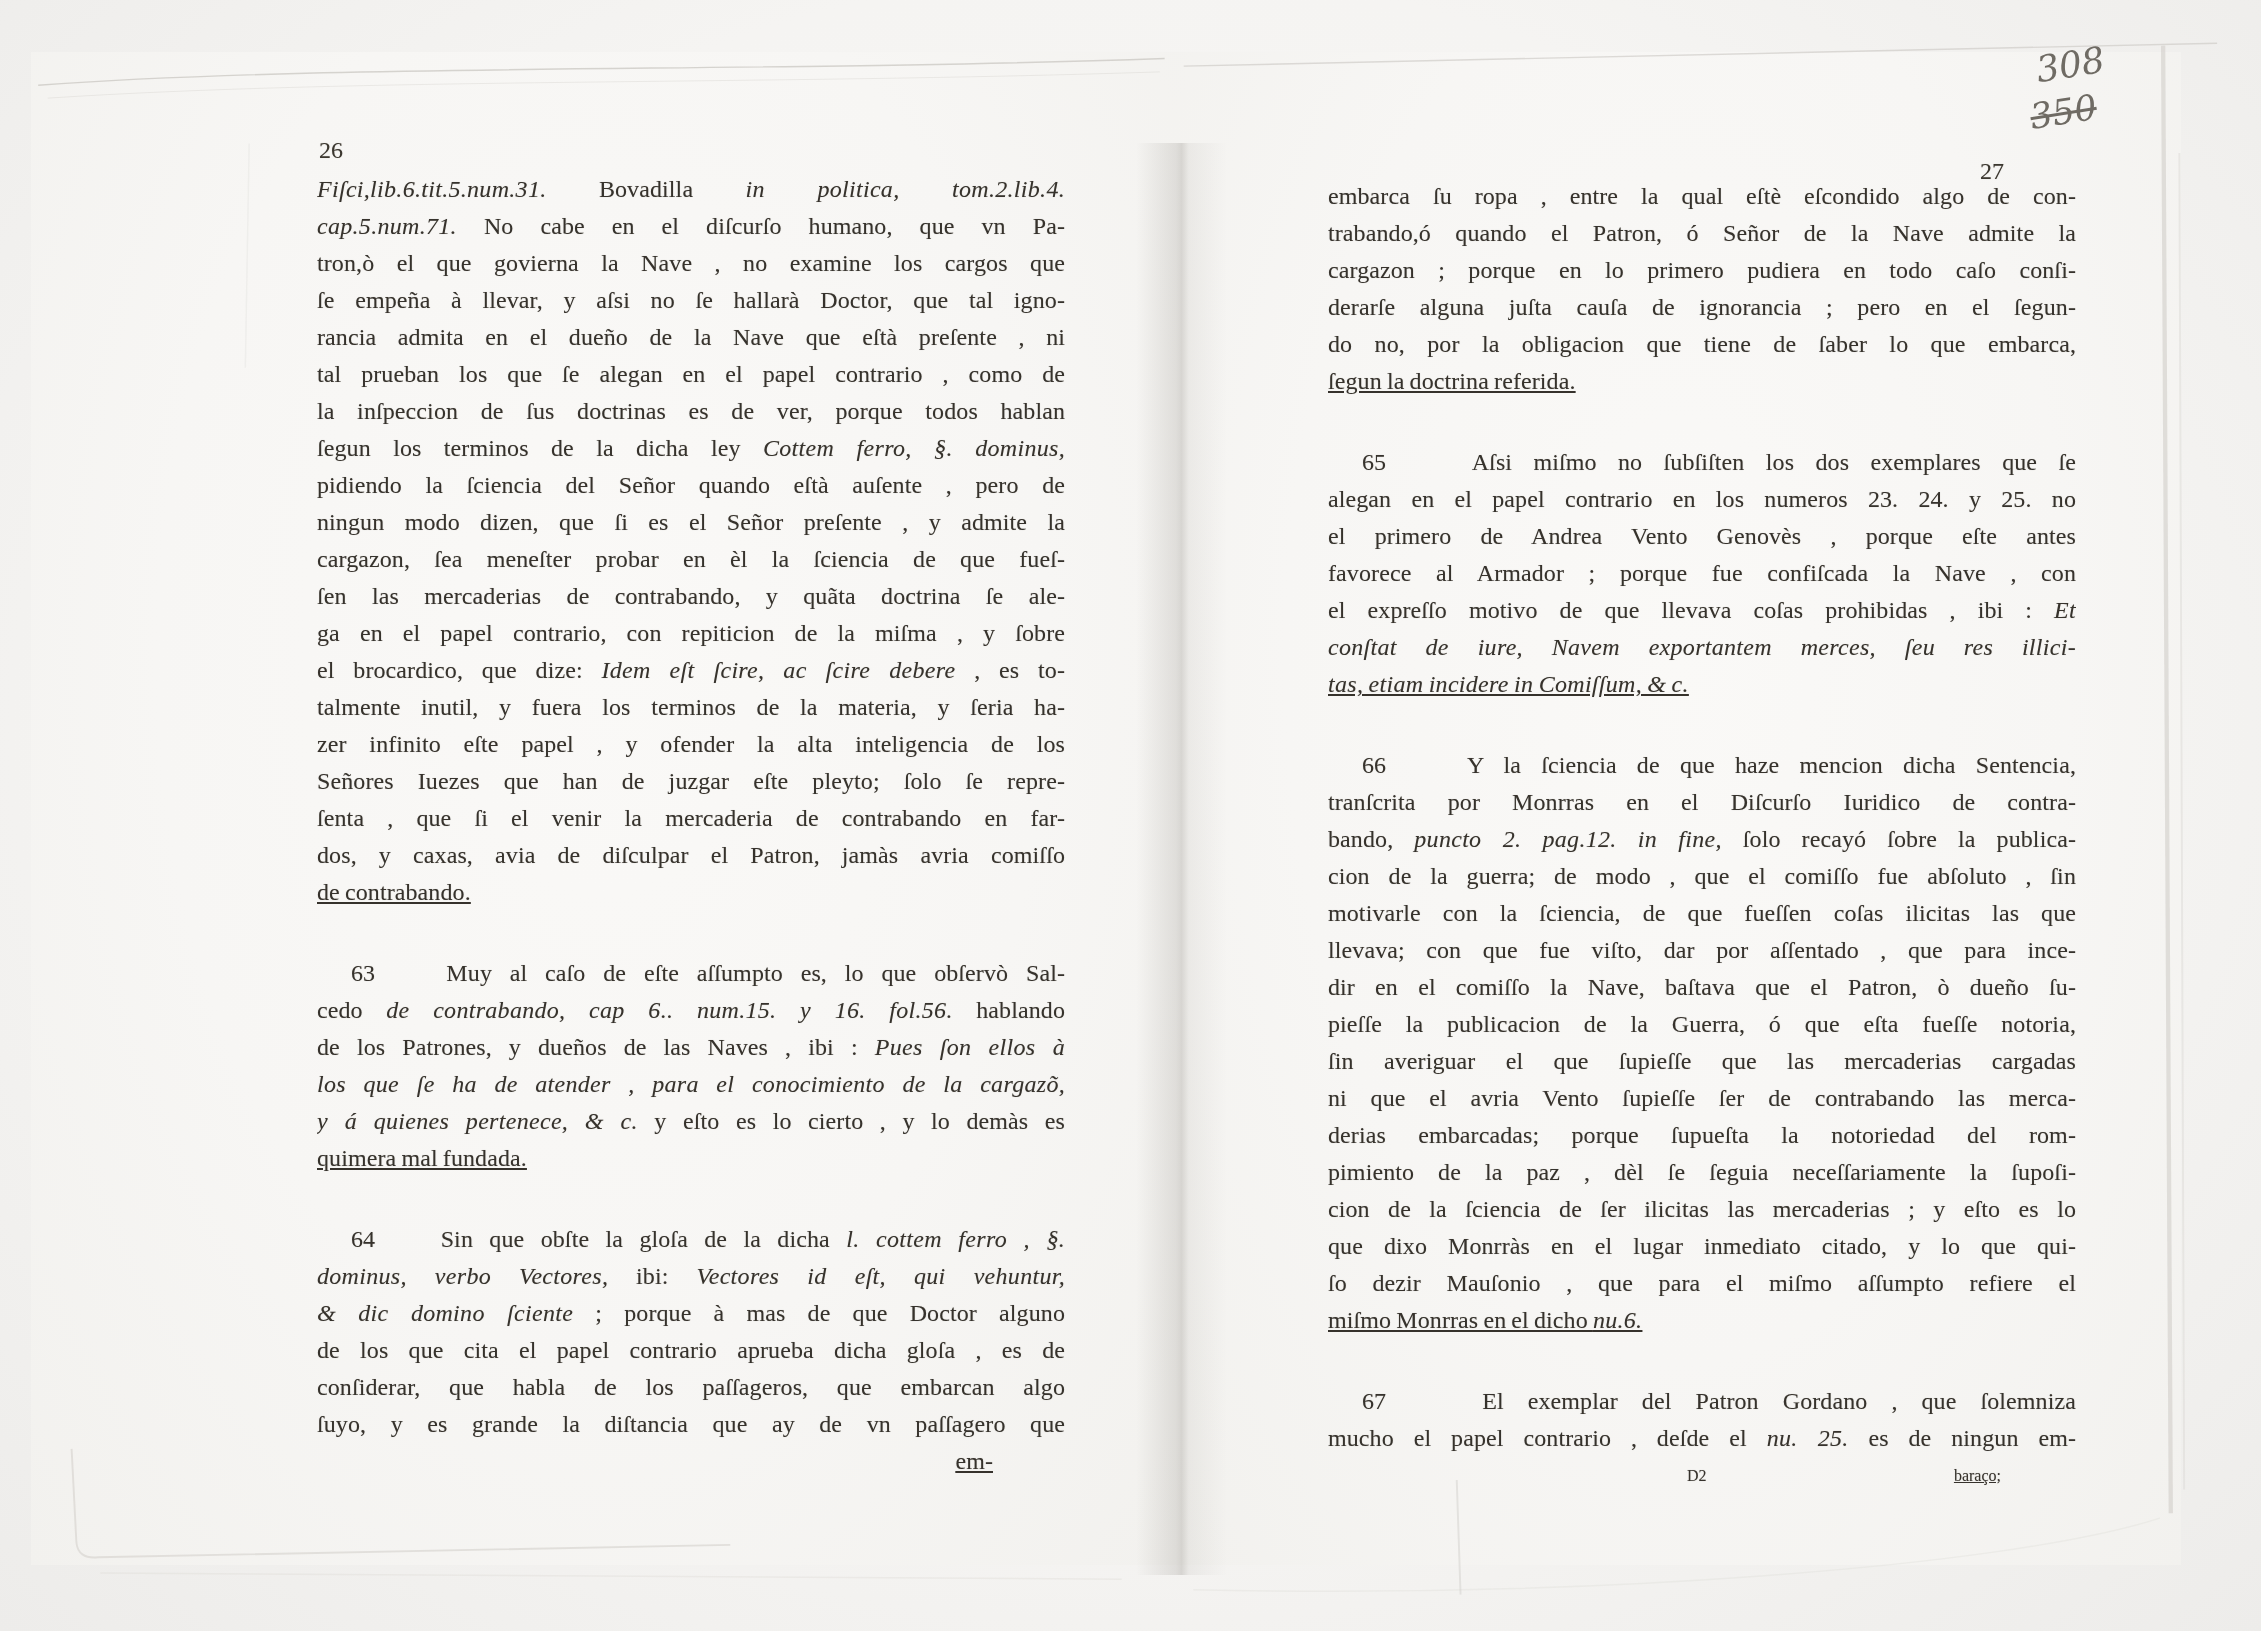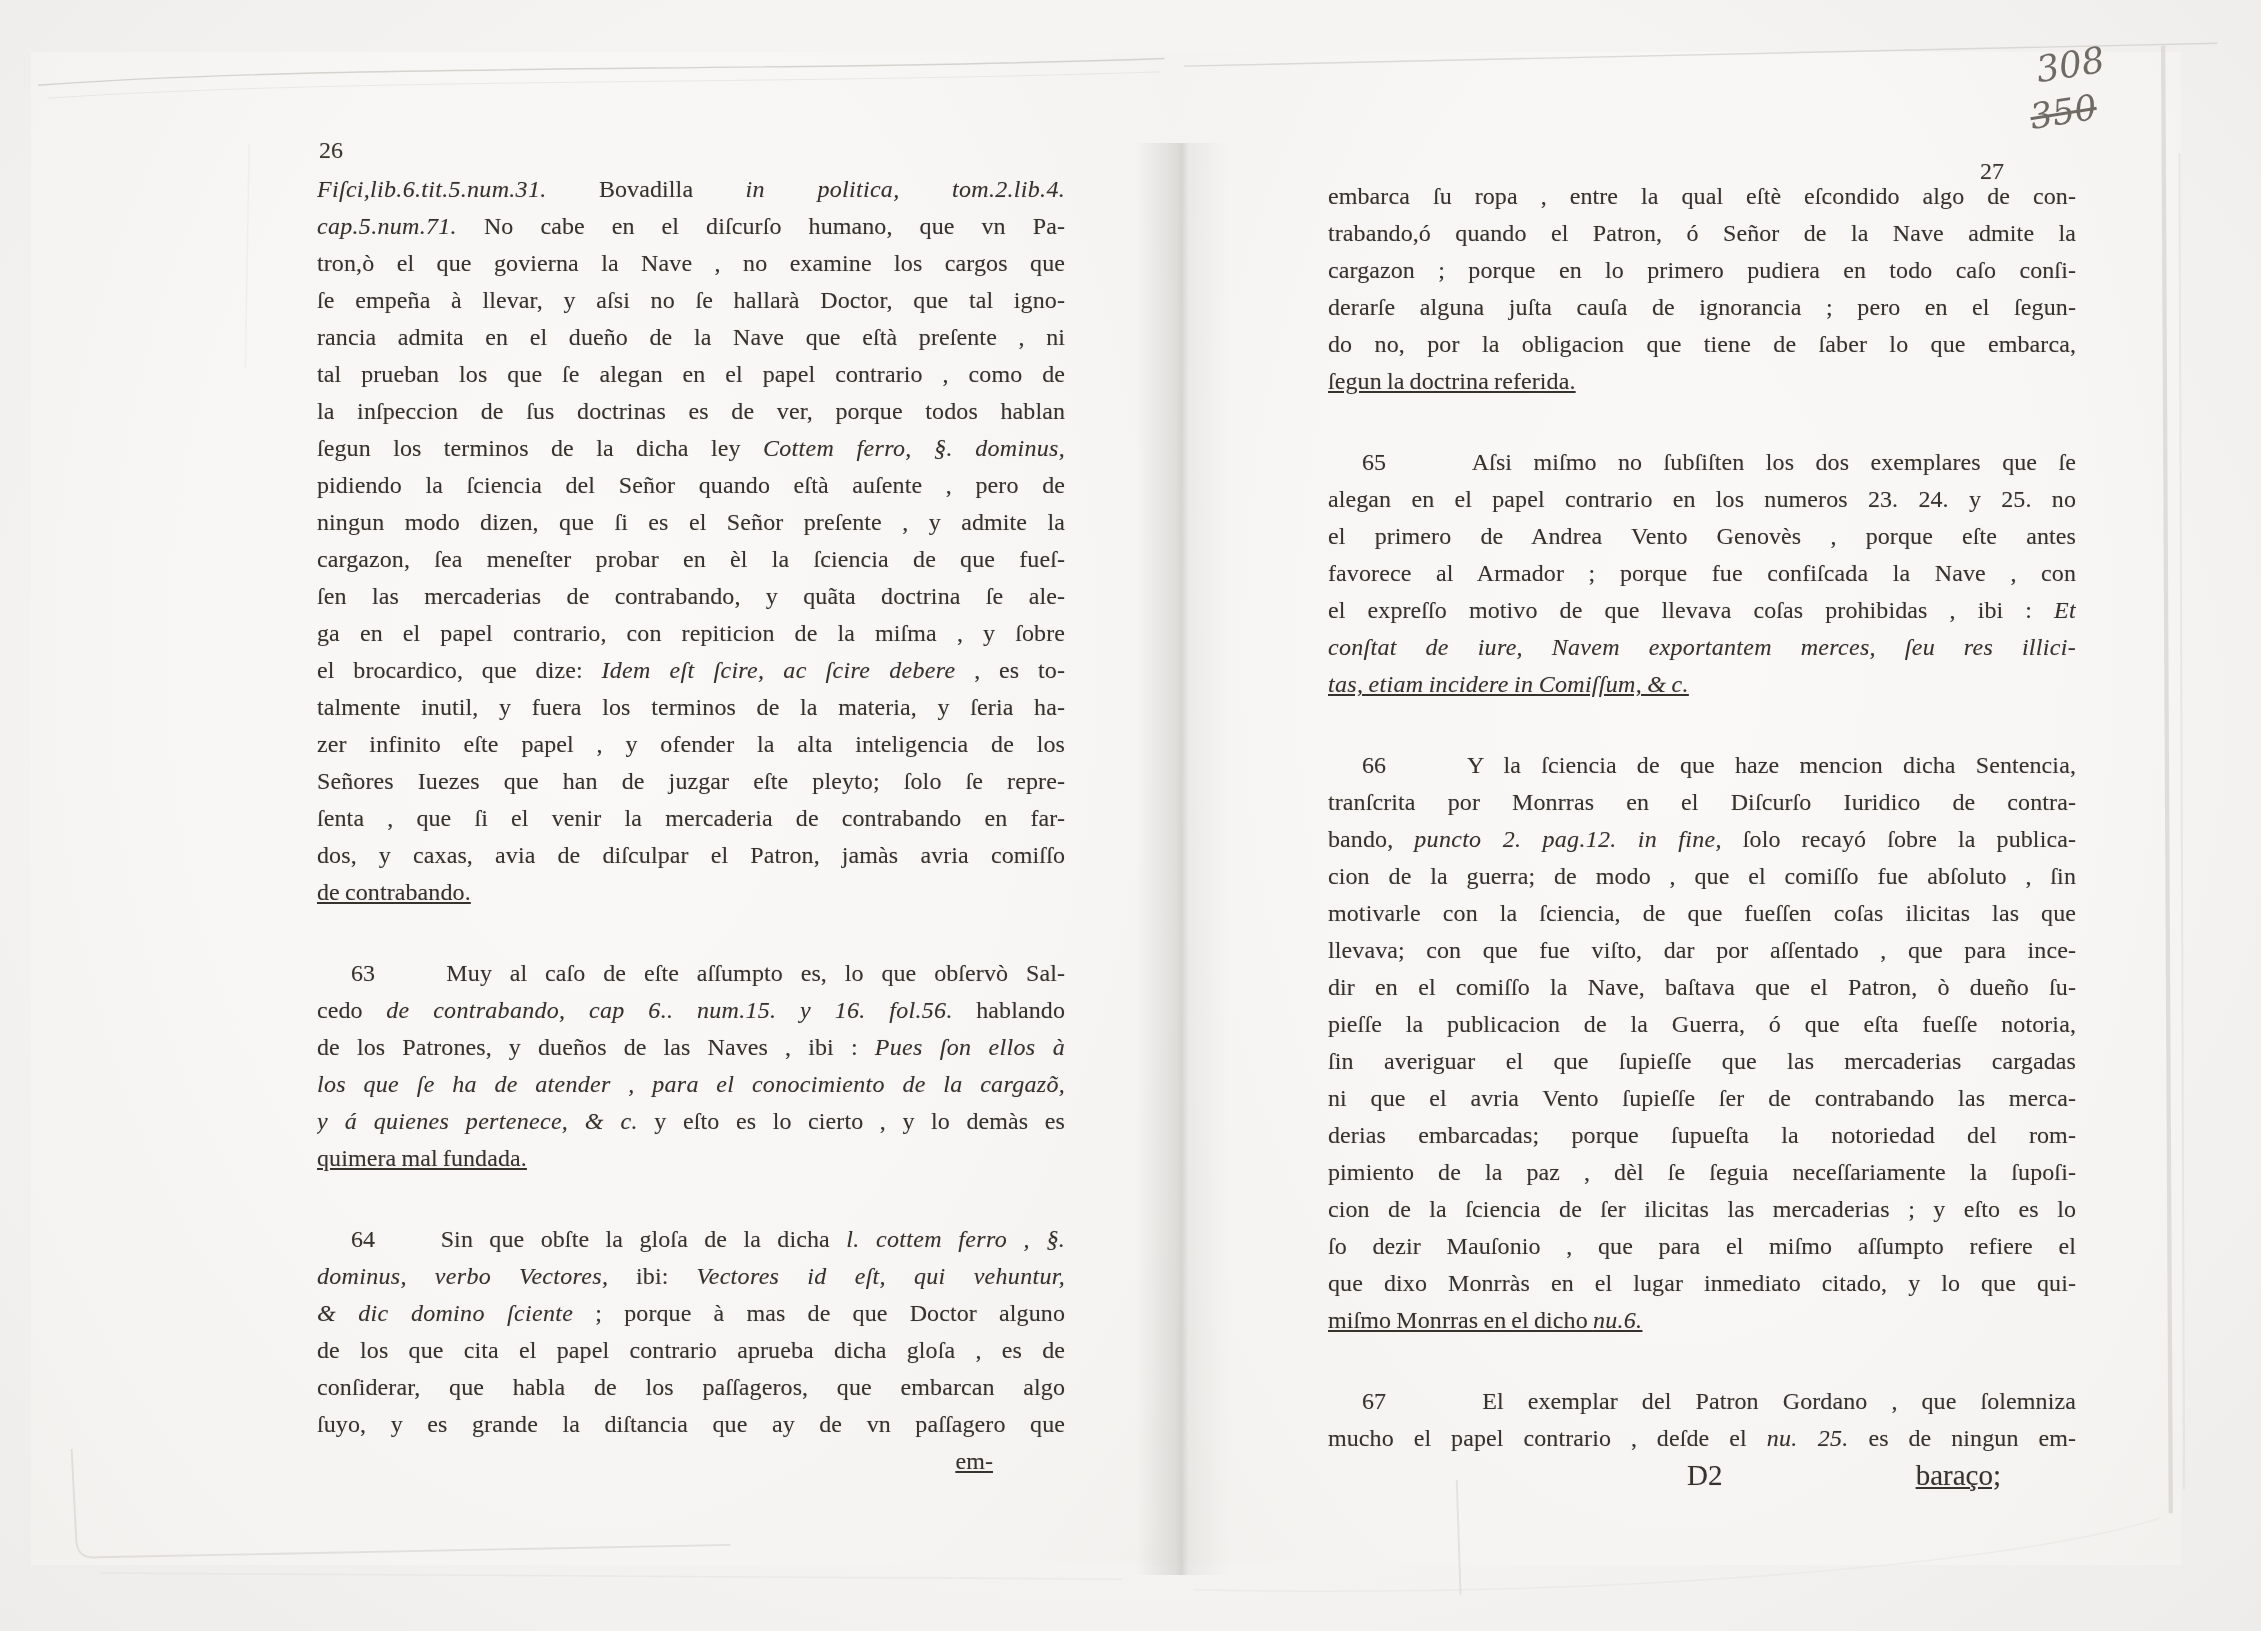--- a/index.html
+++ b/index.html
@@ -32,21 +32,21 @@
     overflow:hidden;white-space:normal;
   }
   .line .it{font-style:italic;letter-spacing:0.3px;}
   .line.ind{padding-left:34px;margin-top:44px;}
   .line.short{text-align-last:left;text-decoration:underline;}
   .line.cw{text-align:right;text-align-last:right;padding-right:72px;}
   .pagenum{position:absolute;font-size:24px;color:#3b372f;
     text-shadow:0 0 1px rgba(62,56,48,.25);}
   .pagenum.pn-left{left:319px;top:137px;}
   .pagenum.pn-right{left:1980px;top:158px;}
-  .sigline{position:relative;height:37px;font-size:29px;line-height:37px;}
+  .sigline{position:relative;height:37px;font-size:16px;line-height:37px;}
   .sigline .sig{position:absolute;left:48%;}
   .sigline .cw2{position:absolute;right:75px;text-decoration:underline;}
   .hw{position:absolute;font-style:italic;color:#6f6b64;
     font-family:"DejaVu Serif",serif;transform:rotate(-9deg);}
   .hw.hw-top{left:2036px;top:44px;font-size:36px;}
   .hw.hw-struck{left:2030px;top:92px;font-size:35px;
     text-decoration:line-through;text-decoration-thickness:2.9px;
     text-decoration-color:#6f6b64;}
   svg.edges{position:absolute;inset:0;pointer-events:none;}
 </style>
@@ -135,22 +135,22 @@
         <div class="line"><span>cion de la guerra; de modo , que el comiſſo fue abſoluto , ſin</span></div>
         <div class="line"><span>motivarle con la ſciencia, de que fueſſen coſas ilicitas las que</span></div>
         <div class="line"><span>llevava; con que fue viſto, dar por aſſentado , que para ince-</span></div>
         <div class="line"><span>dir en el comiſſo la Nave, baſtava que el Patron, ò dueño ſu-</span></div>
         <div class="line"><span>pieſſe la publicacion de la Guerra, ó que eſta fueſſe notoria,</span></div>
         <div class="line"><span>ſin averiguar el que ſupieſſe que las mercaderias cargadas</span></div>
         <div class="line"><span>ni que el avria Vento ſupieſſe ſer de contrabando las merca-</span></div>
         <div class="line"><span>derias embarcadas; porque ſupueſta la notoriedad del rom-</span></div>
         <div class="line"><span>pimiento de la paz , dèl ſe ſeguia neceſſariamente la ſupoſi-</span></div>
         <div class="line"><span>cion de la ſciencia de ſer ilicitas las mercaderias ; y eſto es lo</span></div>
+        <div class="line"><span>que dixo Monrràs en el lugar inmediato citado, y lo que qui-</span></div>
         <div class="line"><span>ſo dezir Mauſonio , que para el miſmo aſſumpto refiere el</span></div>
-        <div class="line"><span>que dixo Monrràs en el lugar inmediato citado, y lo que qui-</span></div>
         <div class="line short"><span>miſmo Monrras en el dicho </span><span class="it">nu.6.</span></div>
         <div class="line ind"><span>67</span><span>&nbsp;&nbsp;&nbsp;&nbsp;El exemplar del Patron Gordano , que ſolemniza</span></div>
         <div class="line"><span>mucho el papel contrario , deſde el </span><span class="it">nu. 25.</span><span> es de ningun em-</span></div>
       </div>
     <div class="sigline">
       <span class="sig">D2</span>
       <span class="cw2">baraço;</span>
     </div>
   </div>
 

